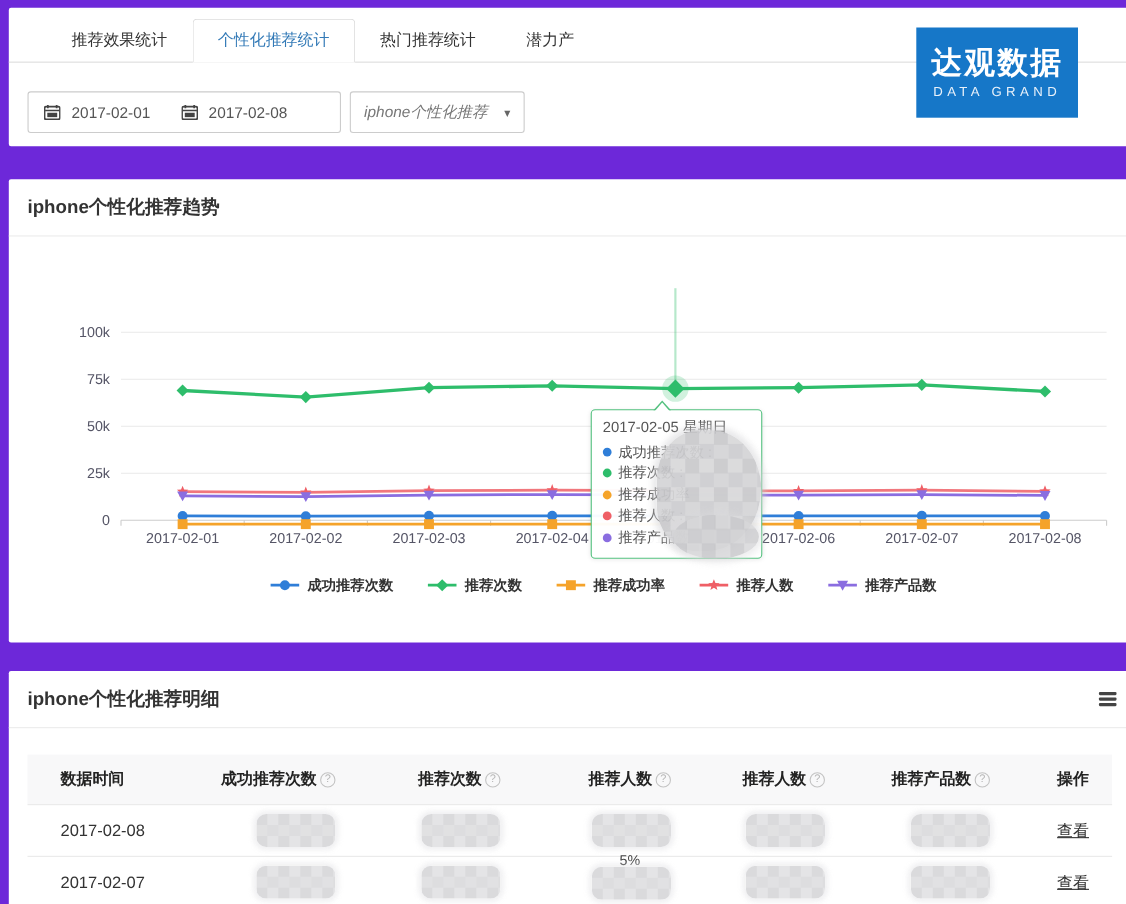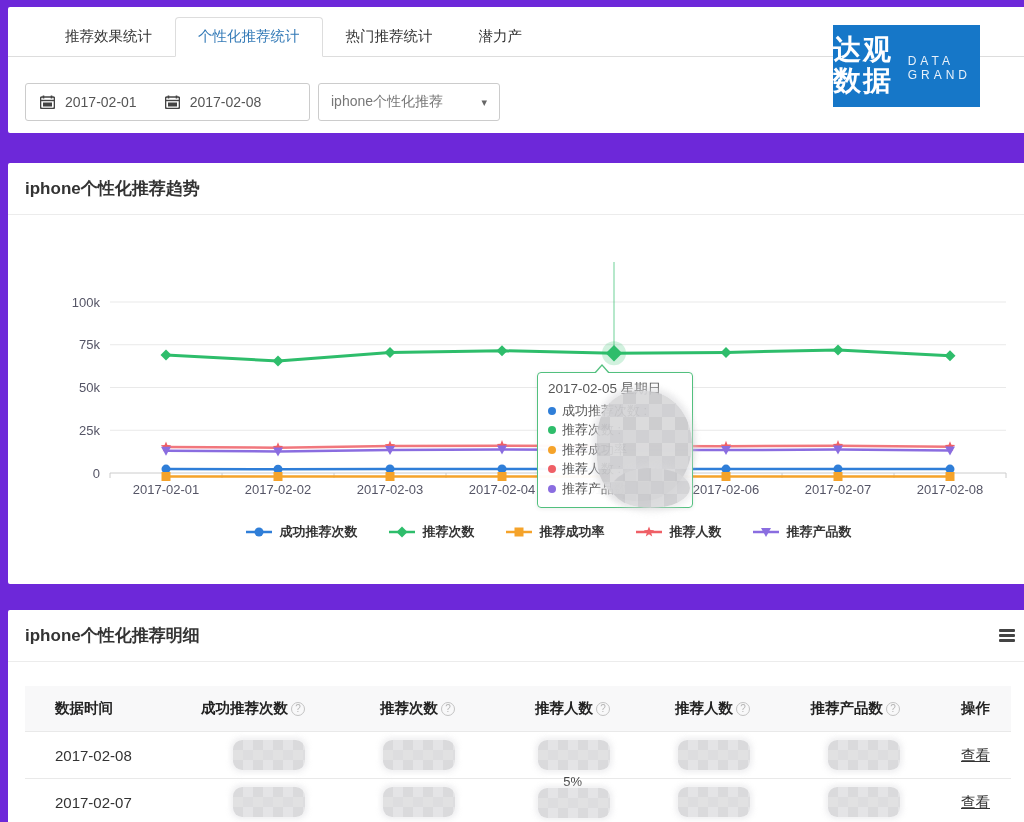--- a/index.html
+++ b/index.html
@@ -14,28 +14,28 @@
   .tab-bar { display:flex; align-items:flex-end; padding:10px 0 0 34px; border-bottom:1px solid #ddd; }
   .tab { padding:9px 22px 10px; font-size:14.5px; color:#333; cursor:pointer; white-space:nowrap;
          border:1px solid transparent; margin-bottom:-1px; }
   .tab.active { color:#337ab7; background:#fff; border:1px solid #ddd; border-bottom-color:#fff;
                 border-radius:4px 4px 0 0; }
   .filter-row { display:flex; align-items:center; margin:26px 0 0 17px; }
   .date-box { display:flex; align-items:center; height:38px; width:285px; border:1px solid #ccc;
               border-radius:3px; padding:0 14px; gap:10px; background:#fff; }
   .date-text { font-size:14px; color:#555; }
   .cal-icon { width:15px; height:14px; flex:none; }
-  .select-box { display:flex; align-items:center; justify-content:space-between; height:38px; width:182px;
-                border:1px solid #ccc; border-radius:3px; margin-left:8px; padding:0 12px; background:#fff; }
+  .select-box { display:flex; align-items:center; justify-content:space-between; height:38px; width:159px;
+                border:1px solid #ccc; border-radius:3px; margin-left:8px; padding:0 12px; background:#fff;font-style:italic; }
   .select-text { font-size:14px; color:#777; }
   .select-caret { font-size:11px; color:#666; }
 
   
   .logo { position:absolute; left:833px; top:25px; width:147px; height:82px; background:#1677c8;
-          z-index:20; display:flex; flex-direction:row; align-items:center; justify-content:center; }
+          z-index:20; display:flex; flex-direction:column; align-items:center; justify-content:center; }
   .logo-cn { color:#fff; font-size:28px; font-weight:bold; letter-spacing:2px; line-height:1.1; }
   .logo-en { color:#e8f1fa; font-size:12px; letter-spacing:4px; margin-top:4px; }
 
   
   .panel-chart { top:163px; height:421px; }
   .panel-header { height:52px; border-bottom:1px solid #ececec; display:flex; align-items:center;
                   padding-left:17px; position:relative; }
   .panel-title { font-size:17px; font-weight:bold; color:#333; }
   .chart-svg { position:absolute; left:0; top:0; width:1016px; height:421px; }
   .legend { position:absolute; left:90px; top:360px; width:900px; display:flex; justify-content:center;

